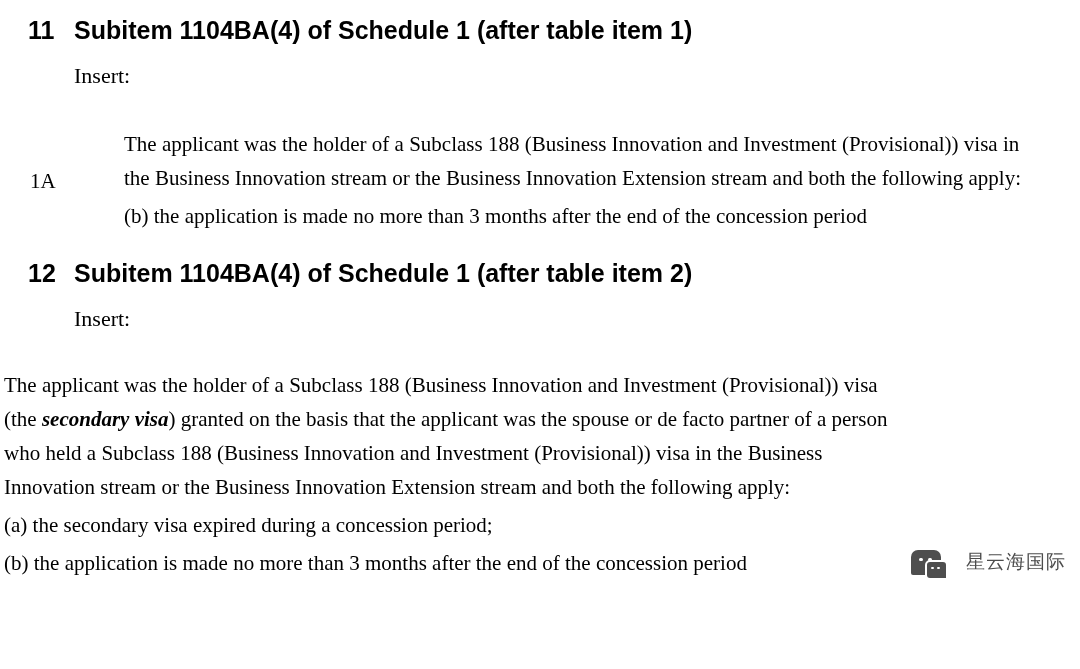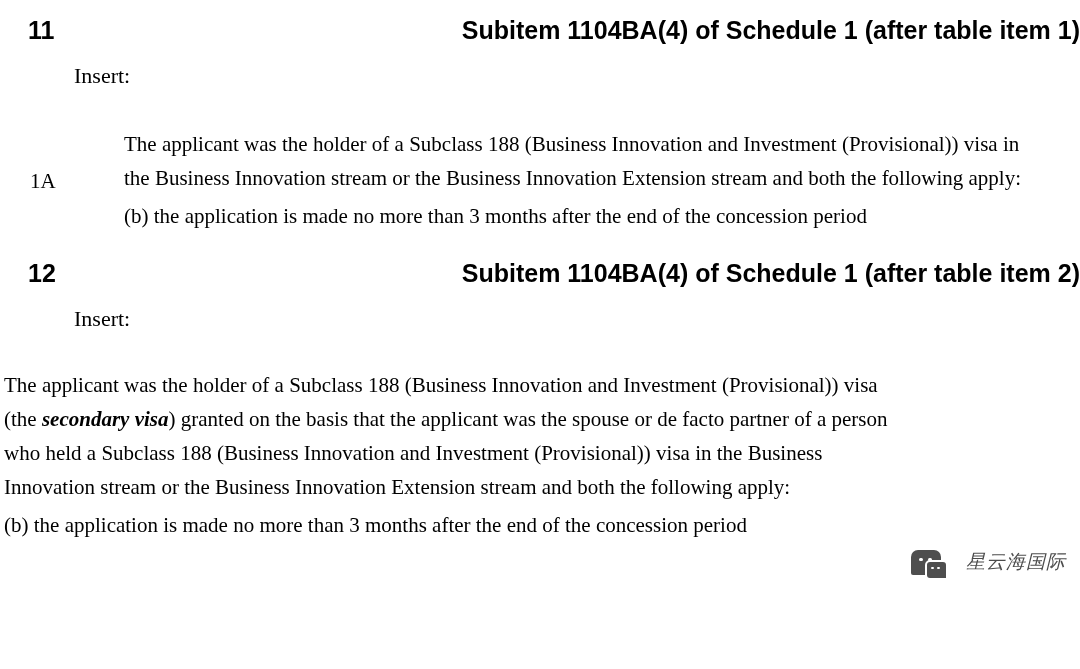--- a/index.html
+++ b/index.html
@@ -33,21 +33,20 @@
     line-height: 1.15;
     color: #000;
   }
   .section-heading .num {
     width: 46px;
     margin-left: 28px;
     flex: 0 0 auto;
   }
   .section-heading .title {
     flex: 1 1 auto;
-    text-align: right;
   }
 
   
   .insert-line {
     font-family: "Liberation Serif", serif;
     font-size: 22px;
     margin-left: 74px;
     line-height: 1.2;
   }
 
@@ -90,21 +89,20 @@
 
   
   .watermark {
     position: absolute;
     right: 14px;
     bottom: 10px;
     display: flex;
     align-items: center;
     gap: 25px;
     opacity: 0.92;
-    font-style: italic;
   }
   .wechat-badge {
     width: 30px;
     height: 25px;
     background: #3f3f3f;
     border-radius: 7px 7px 7px 2px;
     position: relative;
     flex: 0 0 auto;
   }
   .wechat-badge::before,
@@ -184,20 +182,21 @@
 
   <div class="sp-h1"></div>
 
   <div class="insert-line">Insert:</div>
 
   <div class="sp-h4"></div>
 
   <div class="body-block">
     <div class="item-body">
       <p class="para"><span>The applicant was the holder of a Subclass 188 (Business Innovation and Investment (Provisional)) visa (the </span><span class="emph">secondary visa</span><span>) granted on the basis that the applicant was the spouse or de facto partner of a person who held a Subclass 188 (Business Innovation and Investment (Provisional)) visa in the Business Innovation stream or the Business Innovation Extension stream and both the following apply:</span></p>
+      <p class="para">(a) the secondary visa expired during a concession period;</p>
       <p class="para">(b) the application is made no more than 3 months after the end of the concession period</p>
     </div>
   </div>
 
   <div class="watermark">
     <div class="wechat-badge">
       <div class="wm-sub"></div>
     </div>
     <div class="wm-text">星云海国际</div>
   </div>

